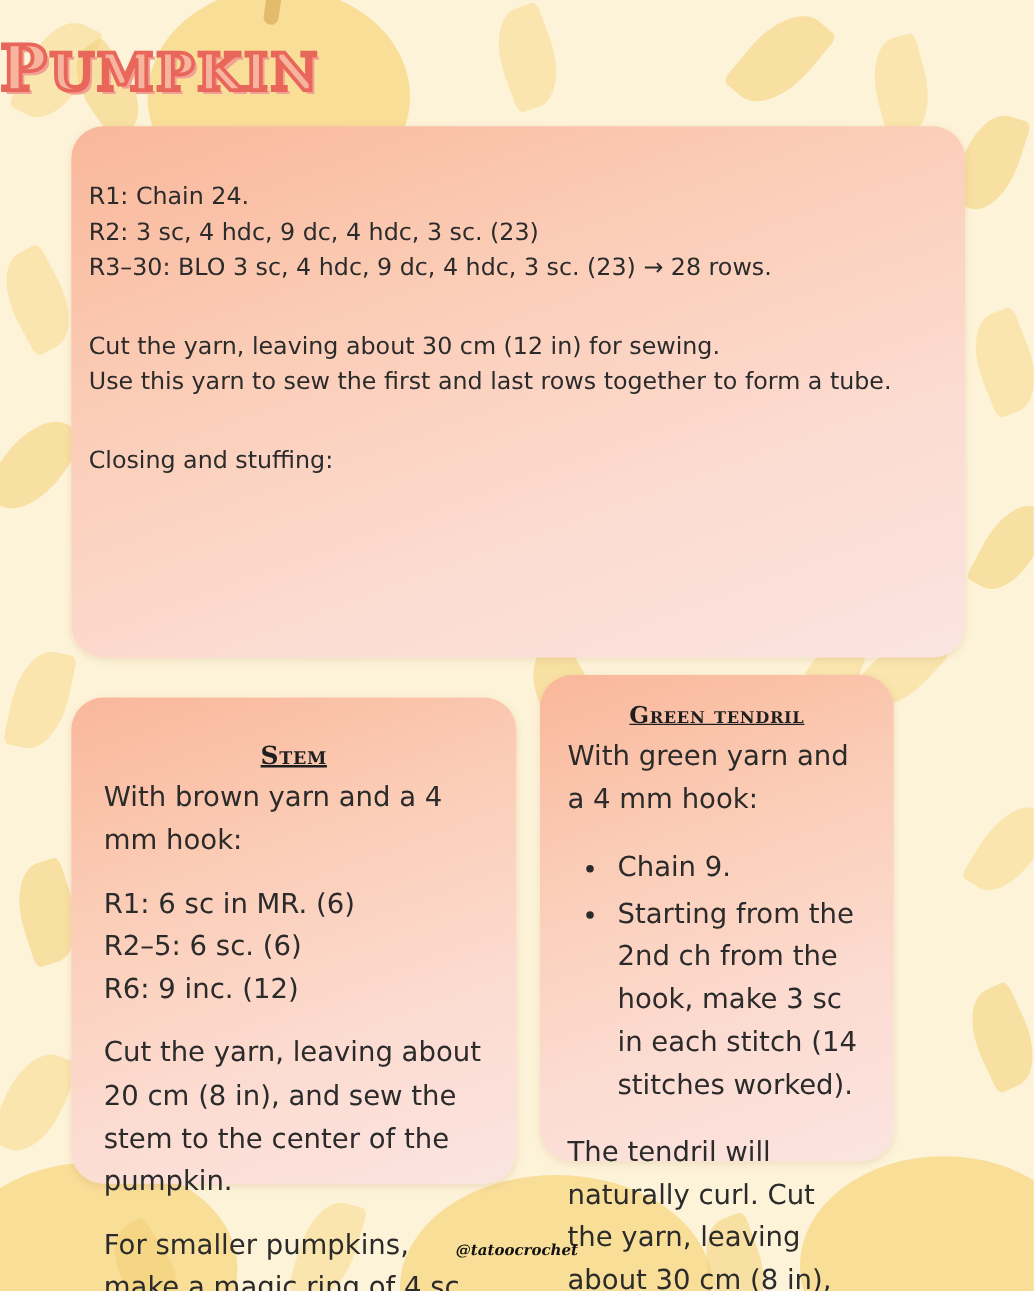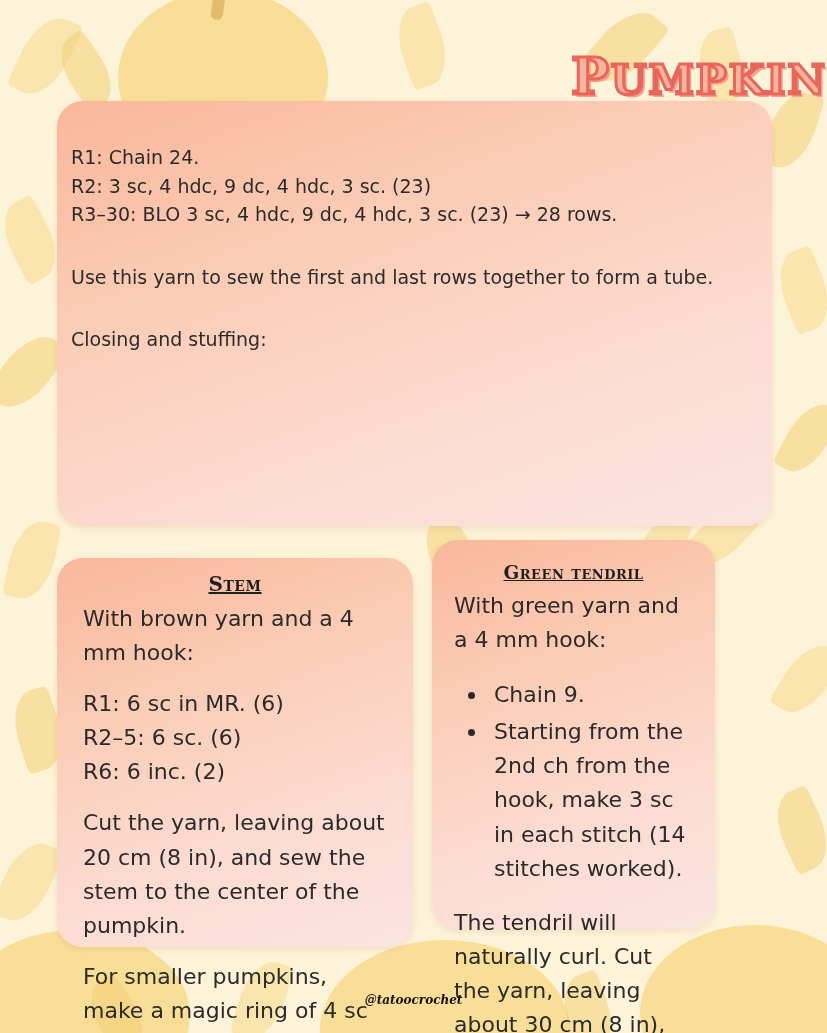--- a/index.html
+++ b/index.html
@@ -37,26 +37,25 @@
   }
   .pumpkin-bg.stem {
     border-radius: 6px;
     background: #e0b768;
     opacity: .9;
   }
 
   
   #title-wrap {
     position: absolute;
-    top: 26px;
+    top: 4px;
     left: 0;
     right: 0;
-    text-align: right;
+    text-align: left;
     z-index: 3;
-    margin-left: 44px;
   }
   #title {
     display: inline-block;
     font-family: "DejaVu Serif", serif;
     font-weight: bold;
     font-size: 58px;
     letter-spacing: 2px;
     color: #f7b5a0;
     -webkit-text-stroke: 3px #e8675a;
     text-shadow: 3px 3px 0 #f3a094;
@@ -79,21 +78,21 @@
     top: 101px;
     width: 715px;
     height: 425px;
     padding: 42px 30px 20px 14px;
   }
   #card-stem {
     left: 57px;
     top: 558px;
     width: 356px;
     height: 389px;
-    padding: 14px 26px;
+    padding: 34px 26px;
   }
   #card-tendril {
     left: 432px;
     top: 540px;
     width: 283px;
     height: 389px;
     padding: 22px 22px;
   }
 
   .body-text {
@@ -181,36 +180,37 @@
   <span id="title">Pumpkin</span>
 </div>
 
 <div class="card" id="card-main">
   <div class="body-text">
     <div class="line">R1: Chain 24.</div>
     <div class="line">R2: 3 sc, 4 hdc, 9 dc, 4 hdc, 3 sc. (23)</div>
     <div class="line">R3–30: BLO 3 sc, 4 hdc, 9 dc, 4 hdc, 3 sc. (23) → 28 rows.</div>
     <div class="blank"></div>
     <div class="blank"></div>
+    <div class="line">Cut the yarn, leaving about 30 cm (12 in) for sewing.</div>
     <div class="line">Use this yarn to sew the first and last rows together to form a tube.</div>
     <div class="blank"></div>
     <div class="blank"></div>
     <div class="line">Closing and stuffing:</div>
     <div class="blank"></div>
   </div>
 </div>
 
 <div class="card" id="card-stem">
   <div class="card-title">Stem</div>
   <div class="body-text">
     <div class="line">With brown yarn and a 4 mm hook:</div>
     <div class="blank"></div>
     <div class="line">R1: 6 sc in MR. (6)</div>
     <div class="line">R2–5: 6 sc. (6)</div>
-    <div class="line">R6: 6 inc. (2)</div>
+    <div class="line">R6: 9 inc. (12)</div>
     <div class="blank"></div>
     <div class="line">Cut the yarn, leaving about 20 cm (8 in), and sew the stem to the center of the pumpkin.</div>
     <div class="blank"></div>
     <div class="line">For smaller pumpkins, make a magic ring of 4 sc instead of 6 sc.</div>
   </div>
 </div>
 
 <div class="card" id="card-tendril">
   <div class="card-title">Green tendril</div>
   <div class="body-text">

